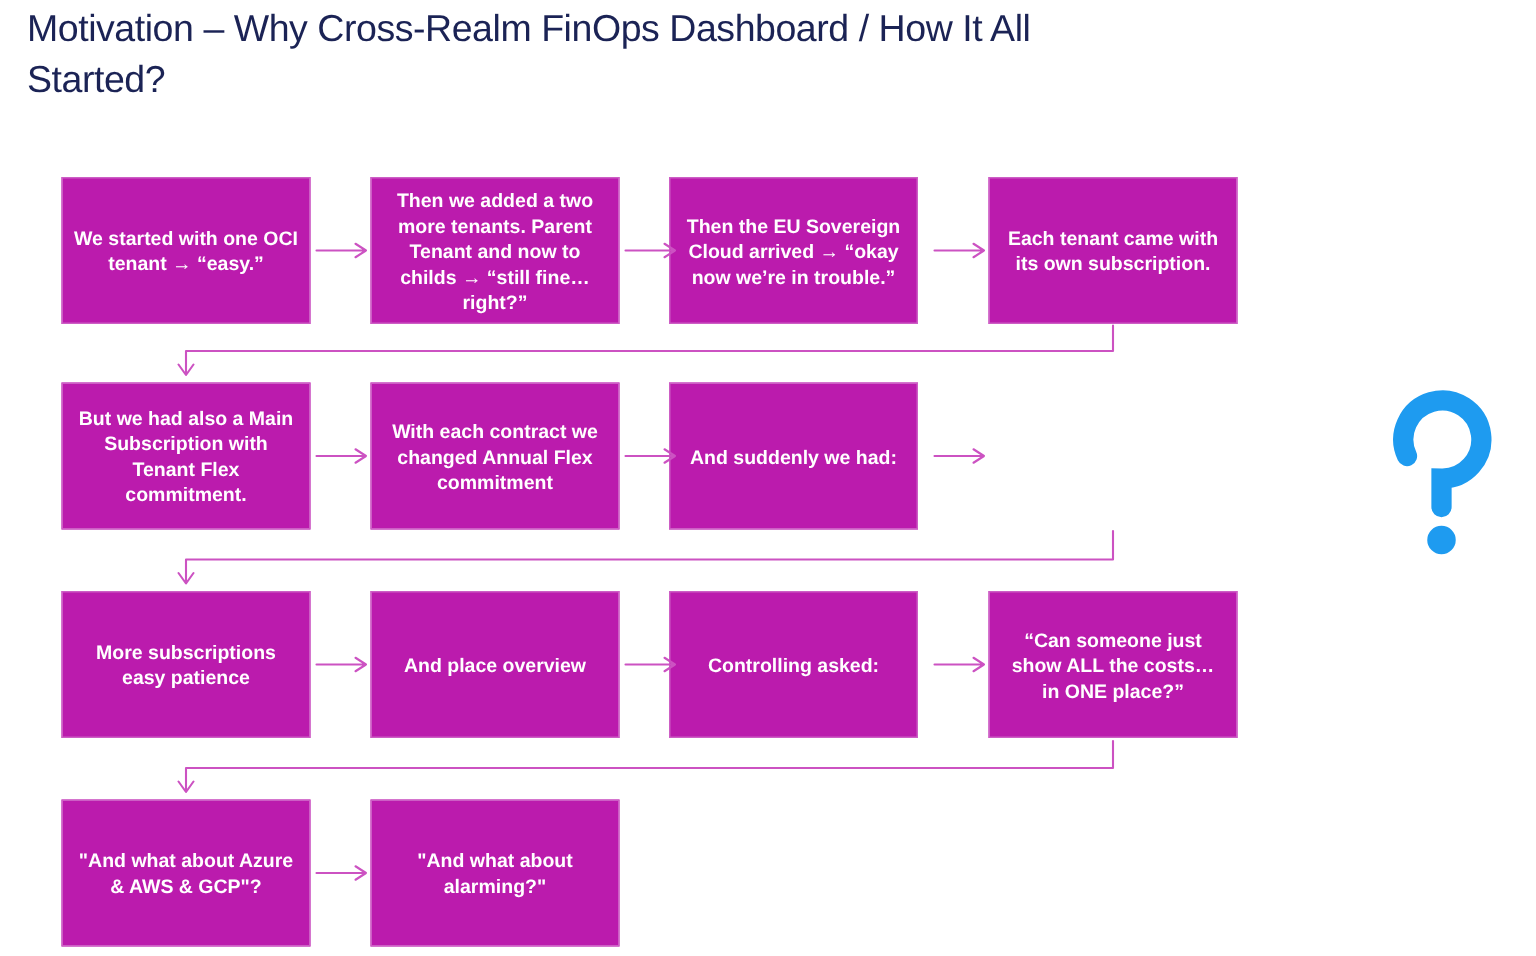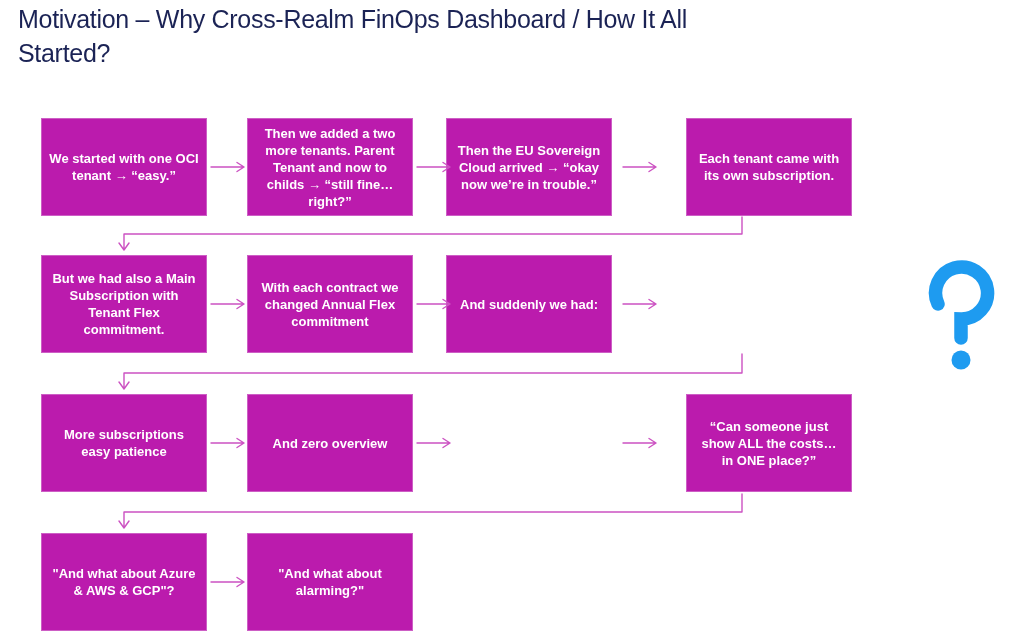--- a/index.html
+++ b/index.html
@@ -38,21 +38,21 @@
     border:1px solid var(--box-border);
     color:var(--box-text);
     display:flex;align-items:center;justify-content:center;
     text-align:center;
     padding:18px 7px;
     font-size:13px;
     font-weight:700;
     line-height:17px;
   }
   
-  .c1{left:41px}.c2{left:247px}.c3{left:446px}.c4{left:686px}
+  .c1{left:41px}.c2{left:247px}.c3{left:446px}.c4{left:659px}
   
   .r1{top:118px}.r2{top:255px}.r3{top:394px}.r4{top:533px}
 
   #arrow-overlay{
     position:absolute;left:0;top:0;width:1024px;height:637px;
     pointer-events:none;
   }
   #arrow-overlay path{
     fill:none;
     stroke:var(--connector-pink);
@@ -81,21 +81,22 @@
   <div class="flow-box r1 c1">We started with one OCI tenant → “easy.”</div>
   <div class="flow-box r1 c2">Then we added a two more tenants. Parent Tenant and now to childs → “still fine… right?”</div>
   <div class="flow-box r1 c3">Then the EU Sovereign Cloud arrived → “okay now we’re in trouble.”</div>
   <div class="flow-box r1 c4">Each tenant came with its own subscription.</div>
 
   <div class="flow-box r2 c1">But we had also a Main Subscription with Tenant Flex commitment.</div>
   <div class="flow-box r2 c3">And suddenly we had:</div>
   <div class="flow-box r2 c2">With each contract we changed Annual Flex commitment</div>
 
   <div class="flow-box r3 c1">More subscriptions easy patience</div>
-  <div class="flow-box r3 c2">And zero overview</div>
+  <div class="flow-box r3 c2">And place overview</div>
+  <div class="flow-box r3 c3">Controlling asked:</div>
   <div class="flow-box r3 c4">“Can someone just show ALL the costs… in ONE place?”</div>
 
   <div class="flow-box r4 c1">"And what about Azure &amp; AWS &amp; GCP"?</div>
   <div class="flow-box r4 c2">"And what about alarming?"</div>
 
   <svg id="arrow-overlay" viewBox="0 0 1024 637" xmlns="http://www.w3.org/2000/svg">
 
     <path d="M211 167 L244 167 M237 162.5 L244 167 L237 171.5"></path>
     <path d="M417 167 L450 167 M443 162.5 L450 167 L443 171.5"></path>
     <path d="M623 167 L656 167 M649 162.5 L656 167 L649 171.5"></path>

